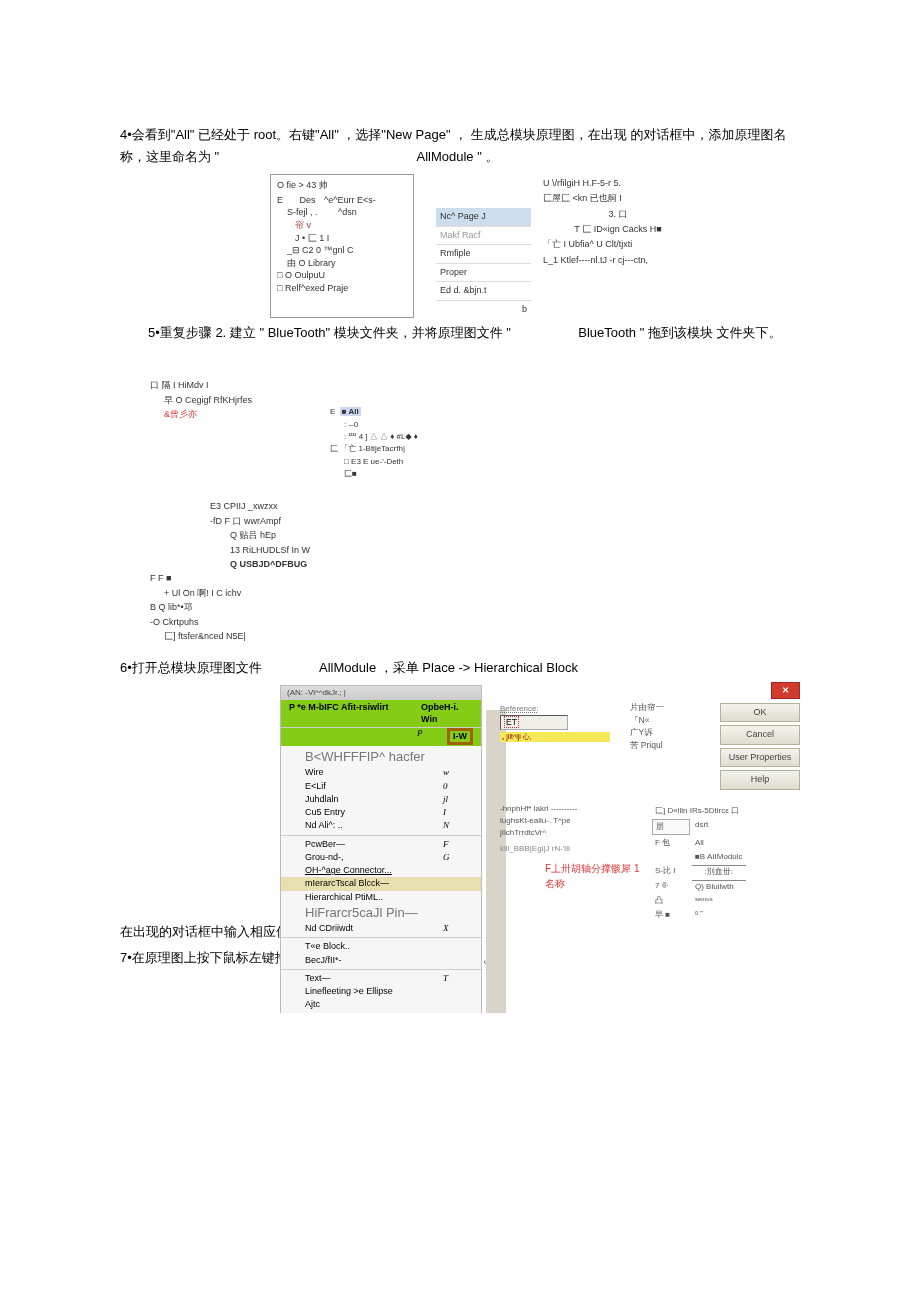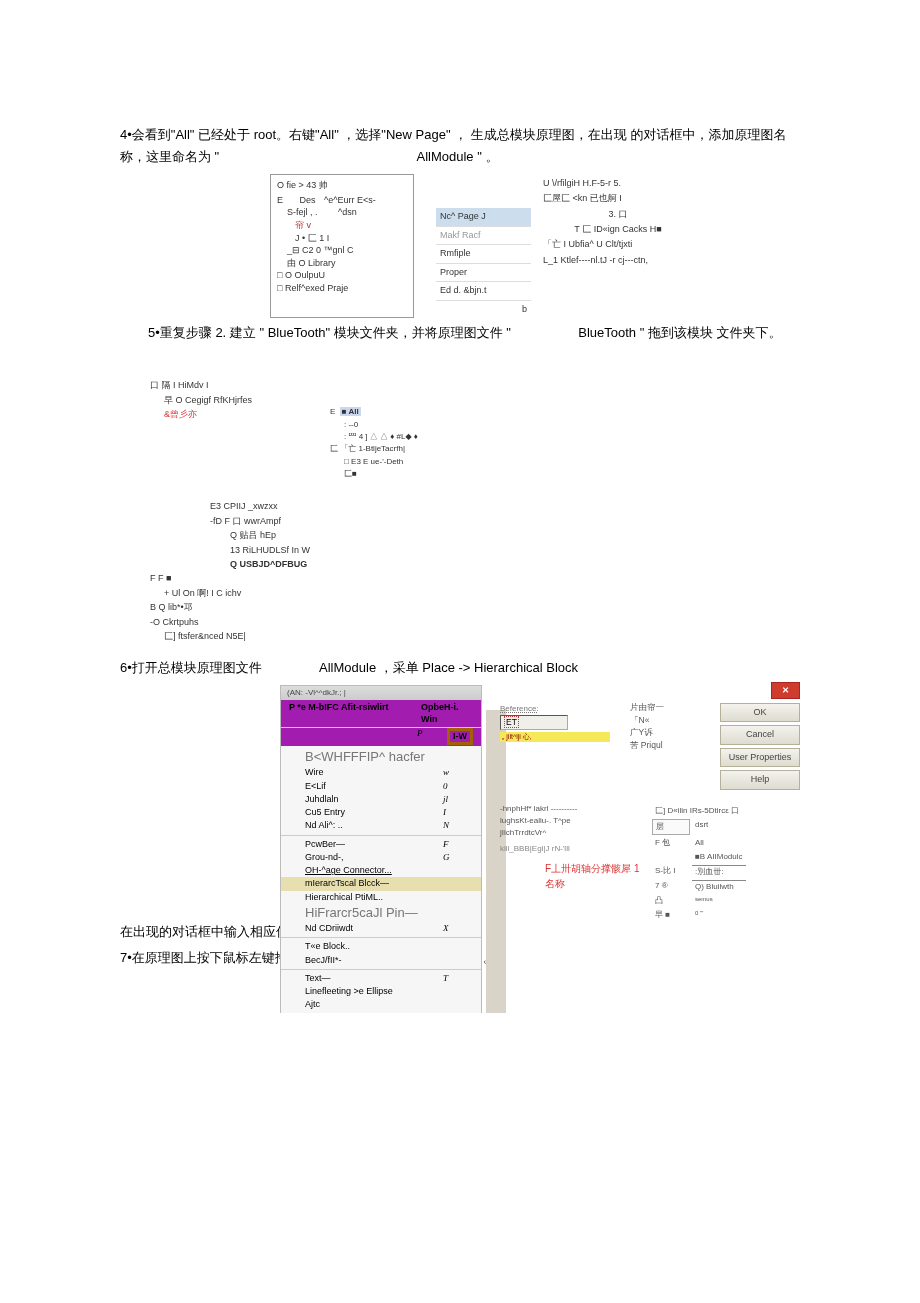--- a/index.html
+++ b/index.html
@@ -70,21 +70,21 @@
     font-size: 8px;
     line-height: 1.55;
   }
   .p2-mid .hl { background: #c9d8f0; padding: 0 2px; font-weight: bold; }
   .p2-mid .lv1 { padding-left: 14px; }
 
   
   .panel3 {
     margin: 6px 0 0 160px;
     width: 200px;
-    background: #a21caf;
+    background: #84cc16;
     border: 1px solid #bbb;
     font-size: 9px;
     font-family: Arial, sans-serif;
     line-height: 1.25;
     position: relative;
   }
   .p3-title {
     background: linear-gradient(#ddd,#ccc);
     padding: 2px 6px;
     font-size: 8px;
@@ -389,21 +389,21 @@
         <tr>
               <td>F 包</td>
               <td>All</td>
             </tr>
         <tr>
               <td></td>
               <td>■B AIIModulc</td>
             </tr>
         <tr>
               <td>S-比 I</td>
-              <td style="border-top:1px solid #888;">:別血丗:</td>
+              <td style="border-top:1px solid #888;text-align:center;">:別血丗:</td>
             </tr>
         <tr>
               <td>7  ®</td>
               <td style="border-top:1px solid #888;">Q) Bluilwth</td>
             </tr>
         <tr>
               <td>凸</td>
               <td style="font-size:6px;">semus</td>
             </tr>
         <tr>

